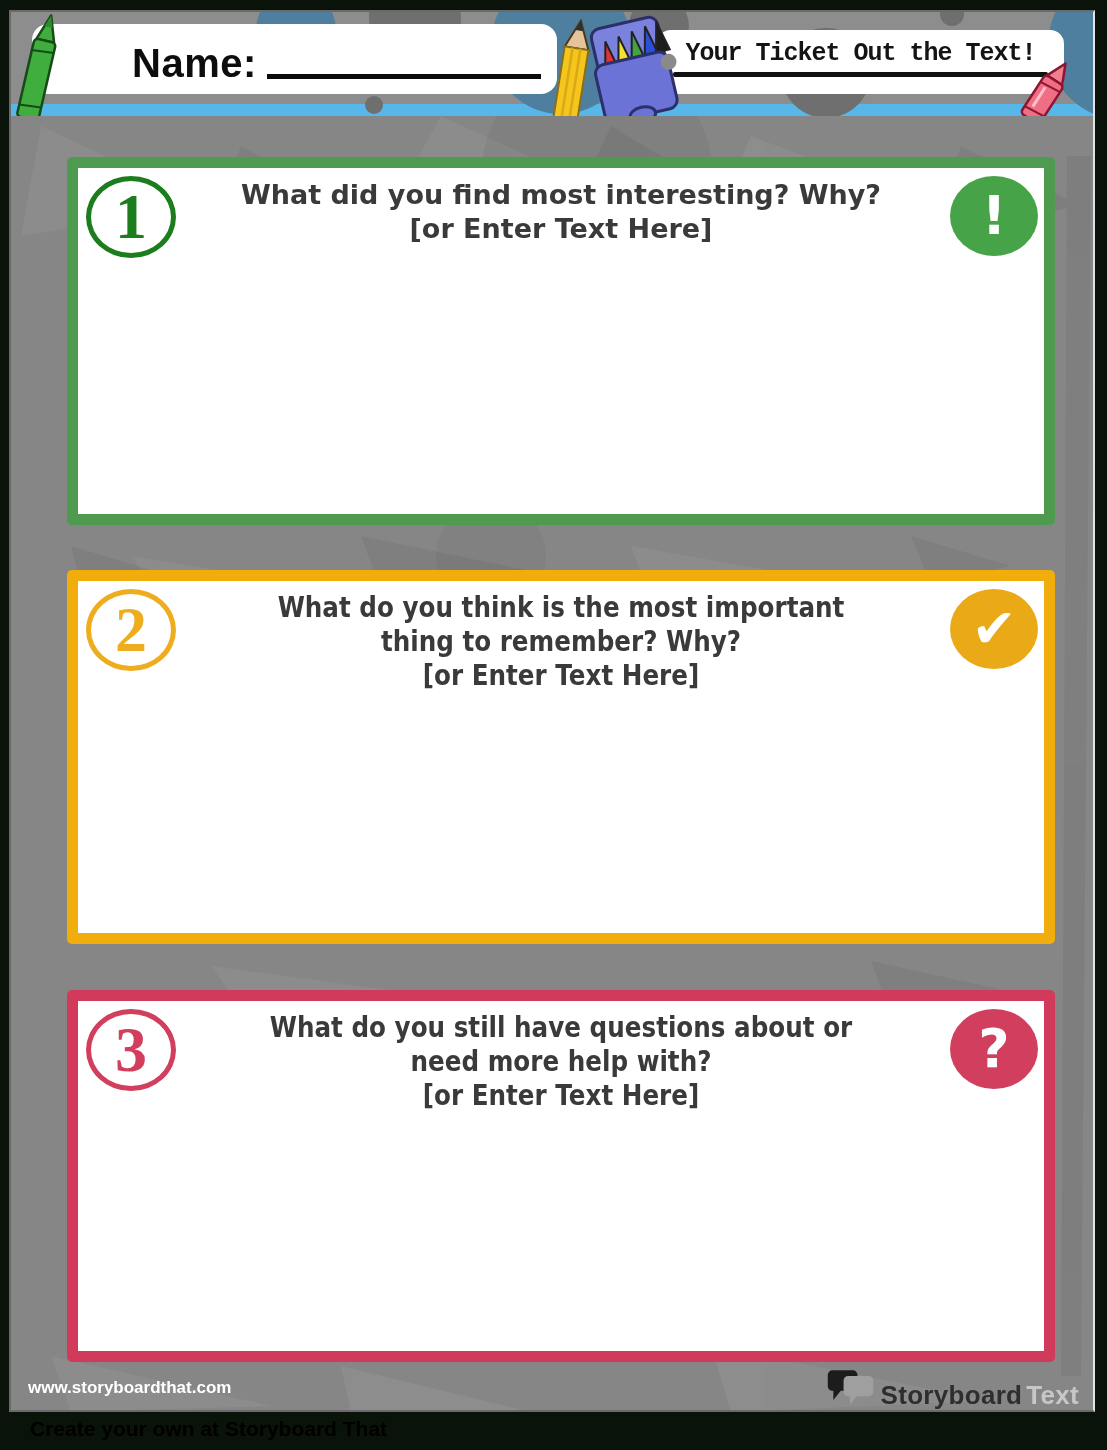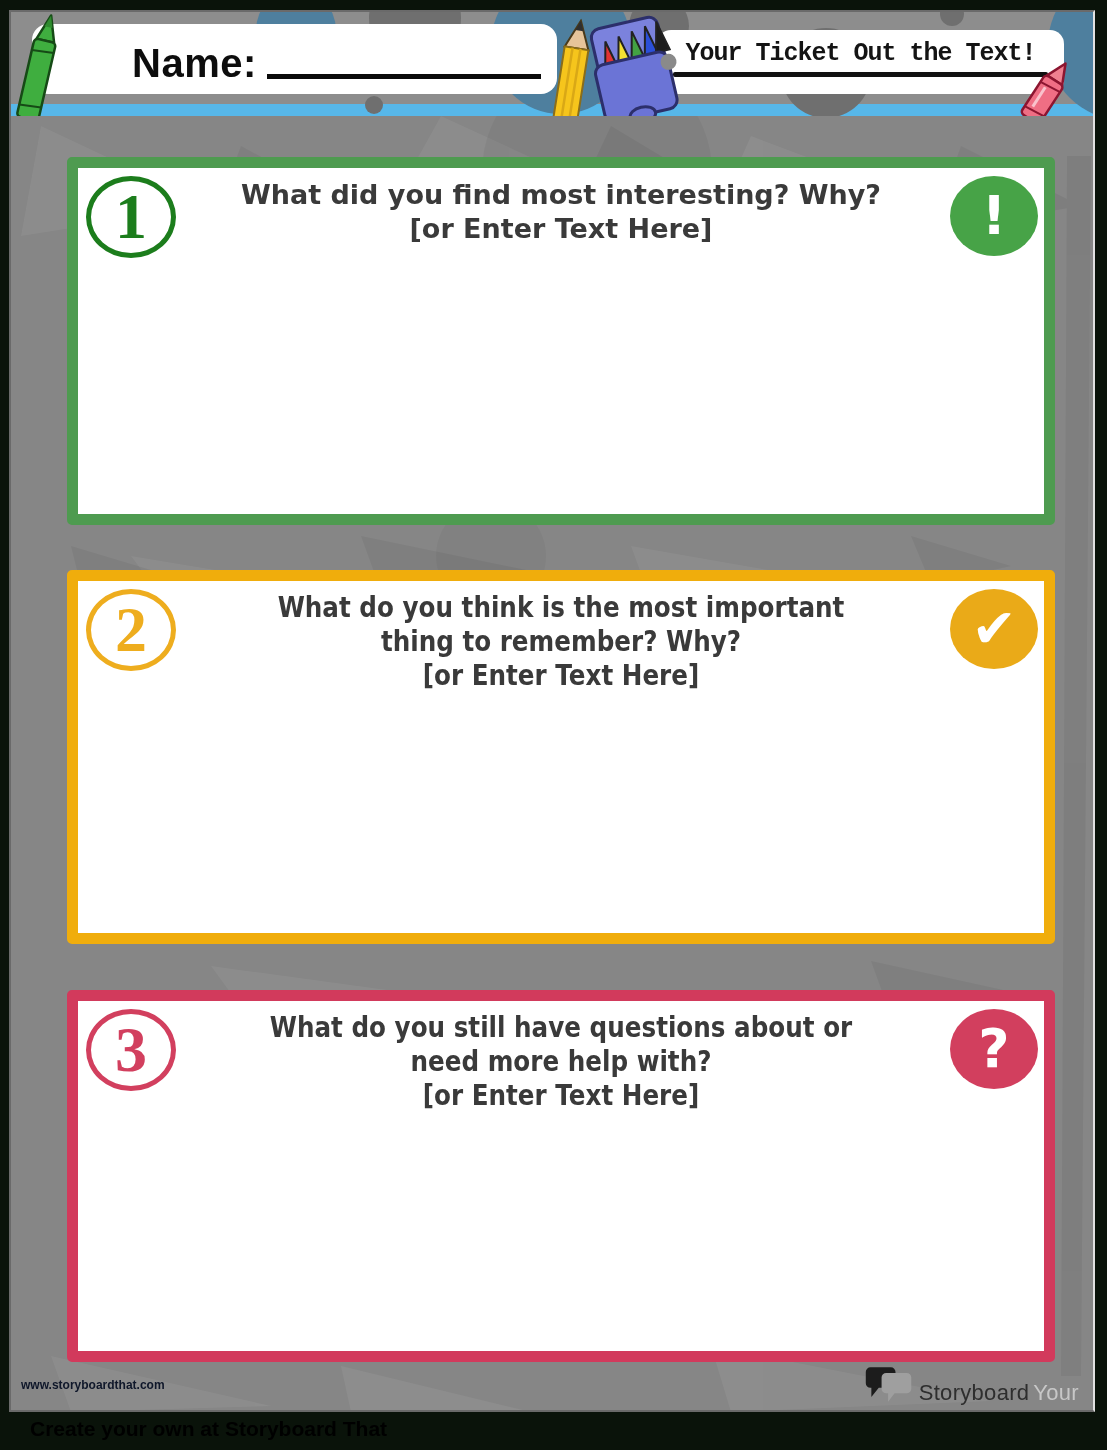--- a/index.html
+++ b/index.html
@@ -50,23 +50,23 @@
                box-sizing:border-box;background:transparent;}
   .card-icon{position:absolute;right:6px;top:8px;width:88px;height:80px;border-radius:50%;
              display:flex;align-items:center;justify-content:center;color:#fff;font-weight:900;
              font-size:54px;line-height:1;font-family:"DejaVu Sans",sans-serif;}
   .card-text{padding-top:10px;color:#3a3a3a;font-family:"DejaVu Sans",sans-serif;font-weight:600;}
   .card-line{white-space:nowrap;line-height:34px;}
   .card1 .card-text{font-size:27px;}
   .card2 .card-text,.card3 .card-text{transform:scaleX(0.88);transform-origin:50% 0;font-size:28px;}
 
   
-  .footer-url{position:absolute;left:10px;top:1366px;font-size:12px;font-weight:700;color:#0f172a;z-index:4;}
+  .footer-url{position:absolute;left:17px;top:1366px;font-size:17px;font-weight:700;color:#ffffff;z-index:4;}
   .logo{position:absolute;right:14px;top:1352px;display:flex;align-items:center;gap:4px;z-index:4;}
-  .logo-text{font-size:22px;font-weight:400;color:#2e2e2e;letter-spacing:0.3px;margin-top:16px;}
+  .logo-text{font-size:26px;font-weight:700;color:#2e2e2e;letter-spacing:0.3px;margin-top:16px;}
   .logo-that{color:#c7c7c7;}
   .tagline{position:absolute;left:30px;top:1417px;font-size:21px;font-weight:700;color:#000;z-index:1;}
 </style>
 </head>
 <body>
 <div id="screen">
 
   <div class="page">
 
     <div class="header-zone">
@@ -185,18 +185,18 @@
       </div>
     </div>
 
     <div class="footer-url">www.storyboardthat.com</div>
     <div class="logo">
       <svg width="52" height="42" viewBox="0 0 56 44">
         <path d="M8 3 h22 a5 5 0 0 1 5 5 v12 a5 5 0 0 1 -5 5 h-13 l-8 10 v-10 h-1 a5 5 0 0 1 -5 -5 v-12 a5 5 0 0 1 5 -5 z" fill="#1c1c1c"></path>
         <path d="M25 9 h22 a5 5 0 0 1 5 5 v12 a5 5 0 0 1 -5 5 h-13 l-7 9 v-9 h-2 a5 5 0 0 1 -5 -5 v-12 a5 5 0 0 1 5 -5 z" fill="#9f9f9f"></path>
       </svg>
       <span class="logo-text">Storyboard</span>
-        <span class="logo-text logo-that">Your</span>
+        <span class="logo-text logo-that">Text</span>
     </div>
   </div>
 
   <div class="tagline">Create your own at Storyboard That</div>
 </div>
 
 </body></html>

